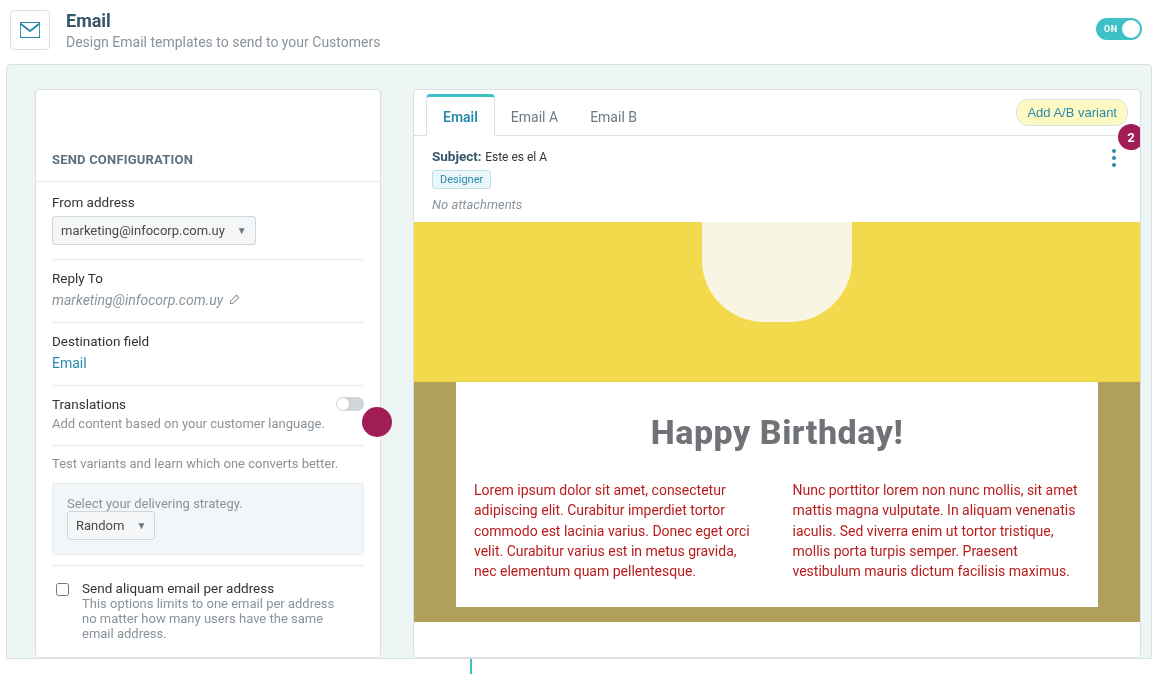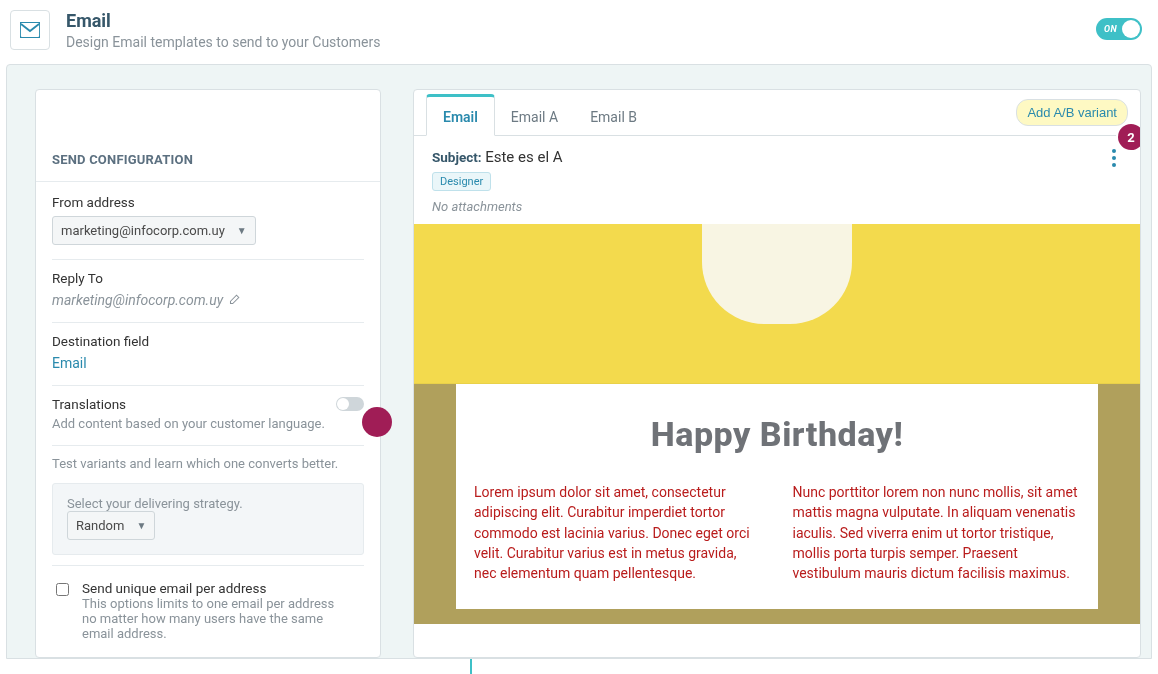--- a/index.html
+++ b/index.html
@@ -62,21 +62,20 @@
     height: 18px;
     background: #fff;
     border-radius: 50%;
   }
   .toggle-on .label {
     color: #fff;
     font-size: 9px;
     font-weight: 700;
     margin-left: 8px;
     letter-spacing: .5px;
-    font-style: italic;
   }
   
   .toggle-off {
     width: 28px;
     height: 14px;
     background: #cfd6da;
     border-radius: 8px;
     position: relative;
   }
   .toggle-off .knob {
@@ -275,21 +274,21 @@
 
   .subject-bar {
     padding: 12px 18px 10px 18px;
     position: relative;
   }
   .subject-label {
     color: #36576a;
     font-weight: 700;
     font-size: 13.5px;
   }
-  .subject-val { color: #333; font-size: 15px; }
+  .subject-val { color: #333; font-size: 12px; }
   .kebab {
     position: absolute;
     right: 16px;
     top: 10px;
     width: 20px;
     height: 24px;
     display: flex;
     flex-direction: column;
     align-items: center;
     justify-content: center;
@@ -454,21 +453,21 @@
               <span class="select-caret">▼</span>
             </div>
           </div>
         </div>
 
         <hr class="divider">
 
         <div class="checkbox-row">
           <input type="checkbox" style="">
           <div class="checkbox-copy">
-            <div class="title">Send unique email per address</div>
+            <div class="title">Send aliquam email per address</div>
             <div class="desc">This options limits to one email per address no matter how many users have the same email address.</div>
           </div>
         </div>
 
       </div>
     </div>
 
     <div class="preview-panel">
 
       <div class="badge-count">2</div>

